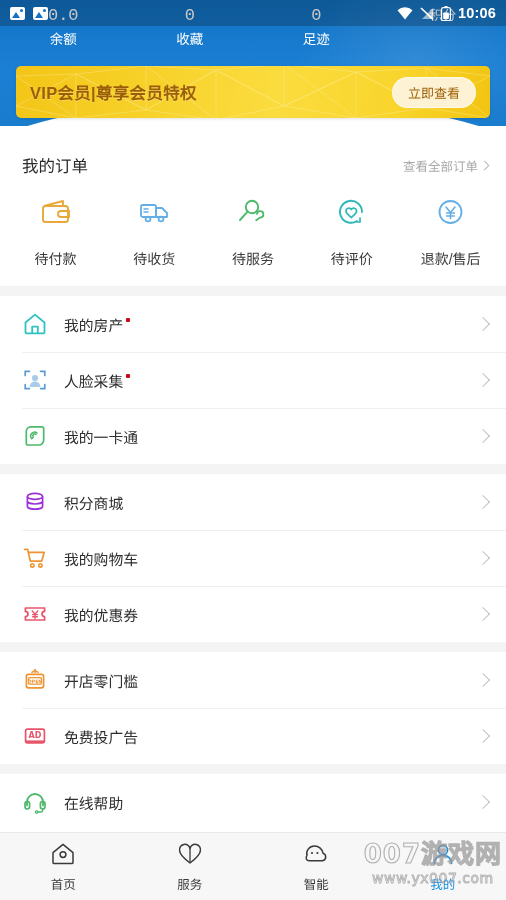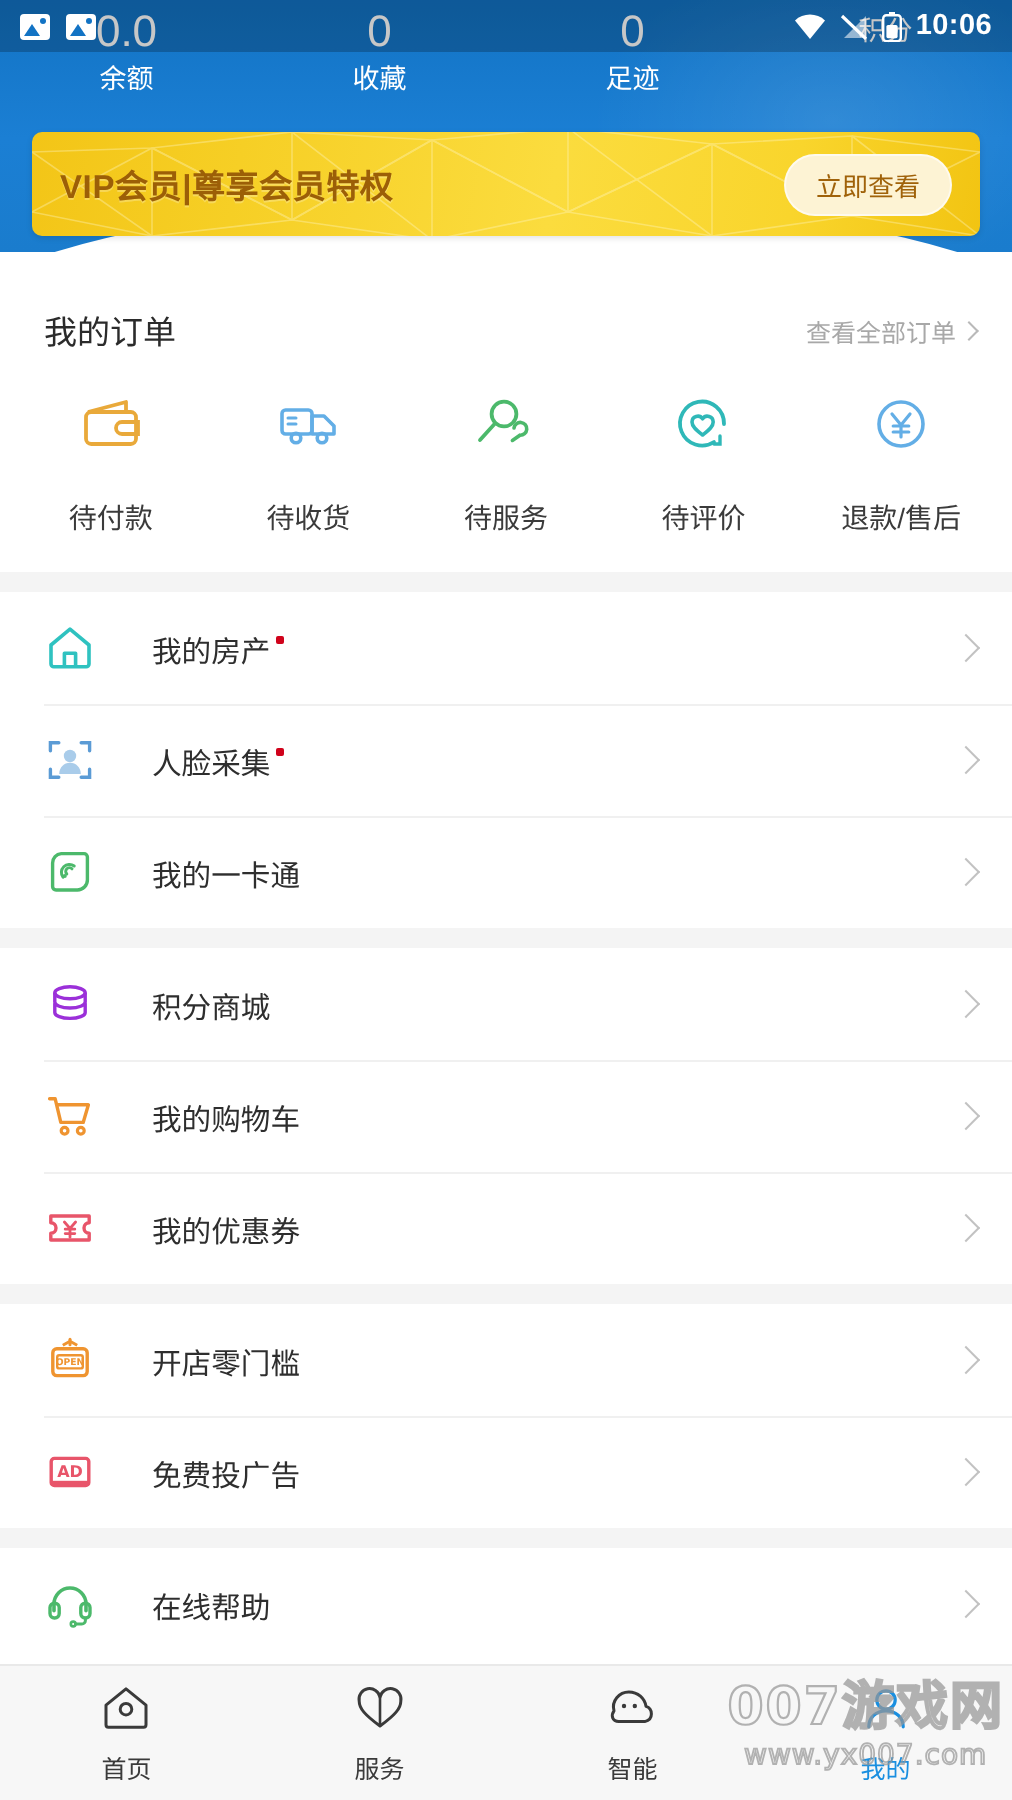--- a/index.html
+++ b/index.html
@@ -59,21 +59,21 @@
     content:""; position:absolute; right:2.5px; top:2.5px;
     width:3px;height:3px;border-radius:50%;background:#1273c4;
   }
 
   
   .stats{
     position:absolute; left:0; top:4px; width:506px;
     display:flex; z-index:4;
   }
   .stat{ flex:1; text-align:center; color:#fff; }
-  .stat-val{ font-size:22px; line-height:24px; font-weight:400; }
+  .stat-val{ font-size:17px; line-height:24px; font-weight:400;font-family:Liberation Mono, monospace; }
   .stat-lbl{ font-size:13.5px; line-height:22px; margin-top:1px; }
 
   
   .vip-wrap{ position:absolute; left:0; top:66px; width:506px; z-index:5; padding:0 16px; }
   .vip{
     position:relative; height:52px; border-radius:5px; overflow:hidden;
     background:linear-gradient(100deg,#f3c517 0%,#f6cf25 22%,#fbdc3e 55%,#f9d52c 80%,#f2c412 100%);
     display:flex; align-items:center; padding:0 14px;
     box-shadow:0 1px 3px rgba(0,0,0,.12);
   }
@@ -111,21 +111,20 @@
   .oi{ flex:1; display:flex; flex-direction:column; align-items:center; gap:22px; }
   .oi-label{ font-size:14px; color:#3b3b3b; white-space:nowrap; }
 
   
   .gap{ height:10px; background:#f4f4f4; }
   .group{ background:#fff; }
   .row{
     display:flex; align-items:center;
     height:56px; padding:0 18px 0 22px;
     position:relative;
-    gap:12px;
   }
   .row + .row::before{
     content:""; position:absolute; left:22px; right:0; top:0;
     height:1px; background:#f0f0f0;
   }
   .row-ico{ width:26px; height:26px; display:flex; align-items:center; justify-content:center; flex:0 0 26px;text-align:center; }
   .row-label{ margin-left:16px; font-size:14.8px; color:#2e2e2e; display:flex; align-items:flex-start; gap:3px; }
   .dot{ width:4px;height:4px;background:#d0021b; border-radius:1px; margin-top:4px; display:inline-block;}
   .chev{
     margin-left:auto; width:10px;height:10px;

